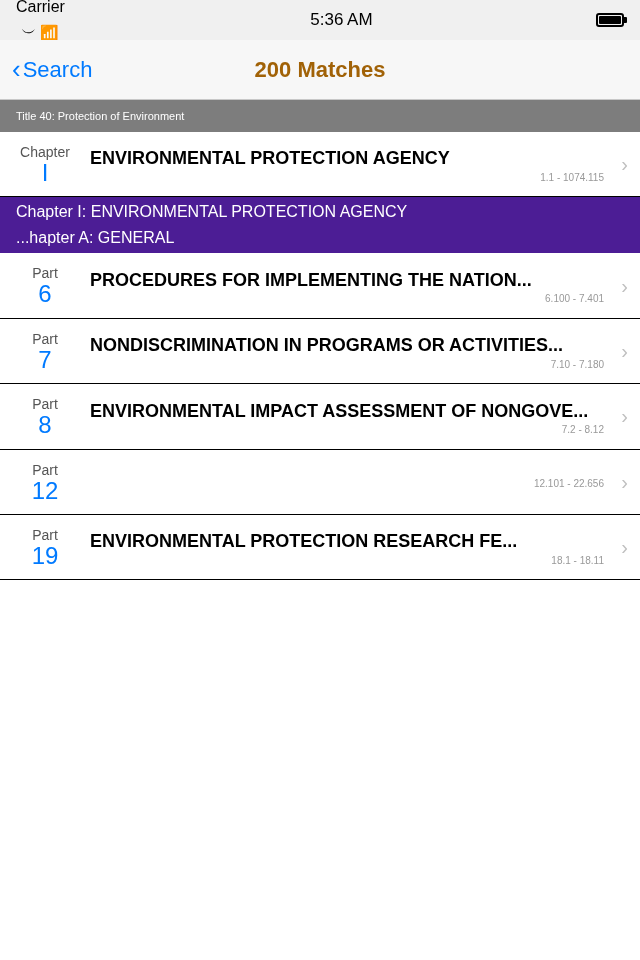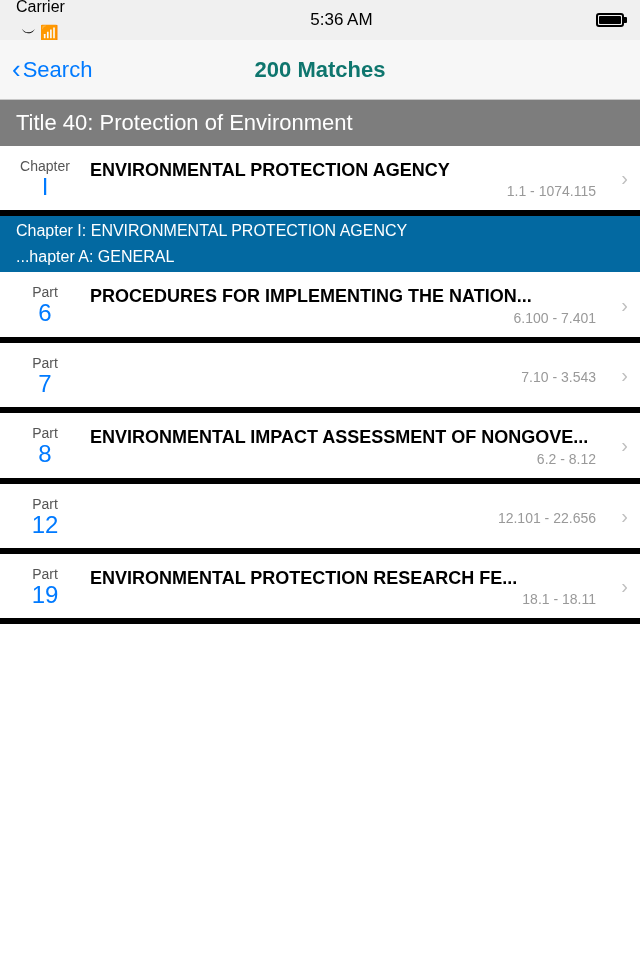--- a/index.html
+++ b/index.html
@@ -81,49 +81,49 @@
       gap: 2px;
     }
     .nav-back-chevron {
       font-size: 26px;
       line-height: 1;
       margin-top: -2px;
     }
     .nav-title {
       font-size: 22px;
       font-weight: 600;
-      color: #0f766e;
+      color: #a16207;
       position: absolute;
       left: 50%;
       transform: translateX(-50%);
     }
 
     
     .section-header {
       background: #7d7d7d;
       color: #fff;
-      font-size: 22px;
+      font-size: 11px;
       font-weight: 500;
       padding: 10px 16px;
     }
 
     
     .breadcrumb-row {
-      background: #0369a1;
+      background: #4c1d95;
       color: #fff;
       font-size: 16px;
       padding: 6px 16px;
     }
 
     
     .list-item {
       display: flex;
       align-items: center;
-      border-bottom: 6px solid #000000;
-      padding: 12px 8px 10px 0;
+      border-bottom: 1px solid #000000;
+      padding: 12px 0 10px 0;
       background: #fff;
       cursor: pointer;
       position: relative;
     }
 
     .item-number-col {
       width: 90px;
       text-align: center;
       flex-shrink: 0;
     }
@@ -145,21 +145,21 @@
       padding-right: 36px;
     }
     .item-title {
       font-size: 18px;
       font-weight: 600;
       color: #000;
       text-transform: uppercase;
       line-height: 1.25;
     }
     .item-range {
-      font-size: 14px;
+      font-size: 10px;
       color: #999;
       text-align: right;
       margin-top: 2px;
       display: block;
     }
 
     .chevron-right {
       position: absolute;
       right: 12px;
       top: 50%;
@@ -235,32 +235,33 @@
         <span class="item-range">6.100 - 7.401</span>
       </div>
       <span class="chevron-right">›</span>
     </div>
     <div class="list-item">
       <div class="item-number-col">
         <span class="item-type-label">Part</span>
         <span class="item-number">7</span>
       </div>
       <div class="item-content">
-        <span class="item-range">7.10 - 3.543</span>
+        <div class="item-title">NONDISCRIMINATION IN PROGRAMS OR ACTIVITIES...</div>
+        <span class="item-range">7.10 - 7.180</span>
       </div>
       <span class="chevron-right">›</span>
     </div>
     <div class="list-item">
       <div class="item-number-col">
         <span class="item-type-label">Part</span>
         <span class="item-number">8</span>
       </div>
       <div class="item-content">
         <div class="item-title">ENVIRONMENTAL IMPACT ASSESSMENT OF NONGOVE...</div>
-        <span class="item-range">6.2 - 8.12</span>
+        <span class="item-range">7.2 - 8.12</span>
       </div>
       <span class="chevron-right">›</span>
     </div>
     <div class="list-item">
       <div class="item-number-col">
         <span class="item-type-label">Part</span>
         <span class="item-number">12</span>
       </div>
       <div class="item-content">
         <span class="item-range">12.101 - 22.656</span>

